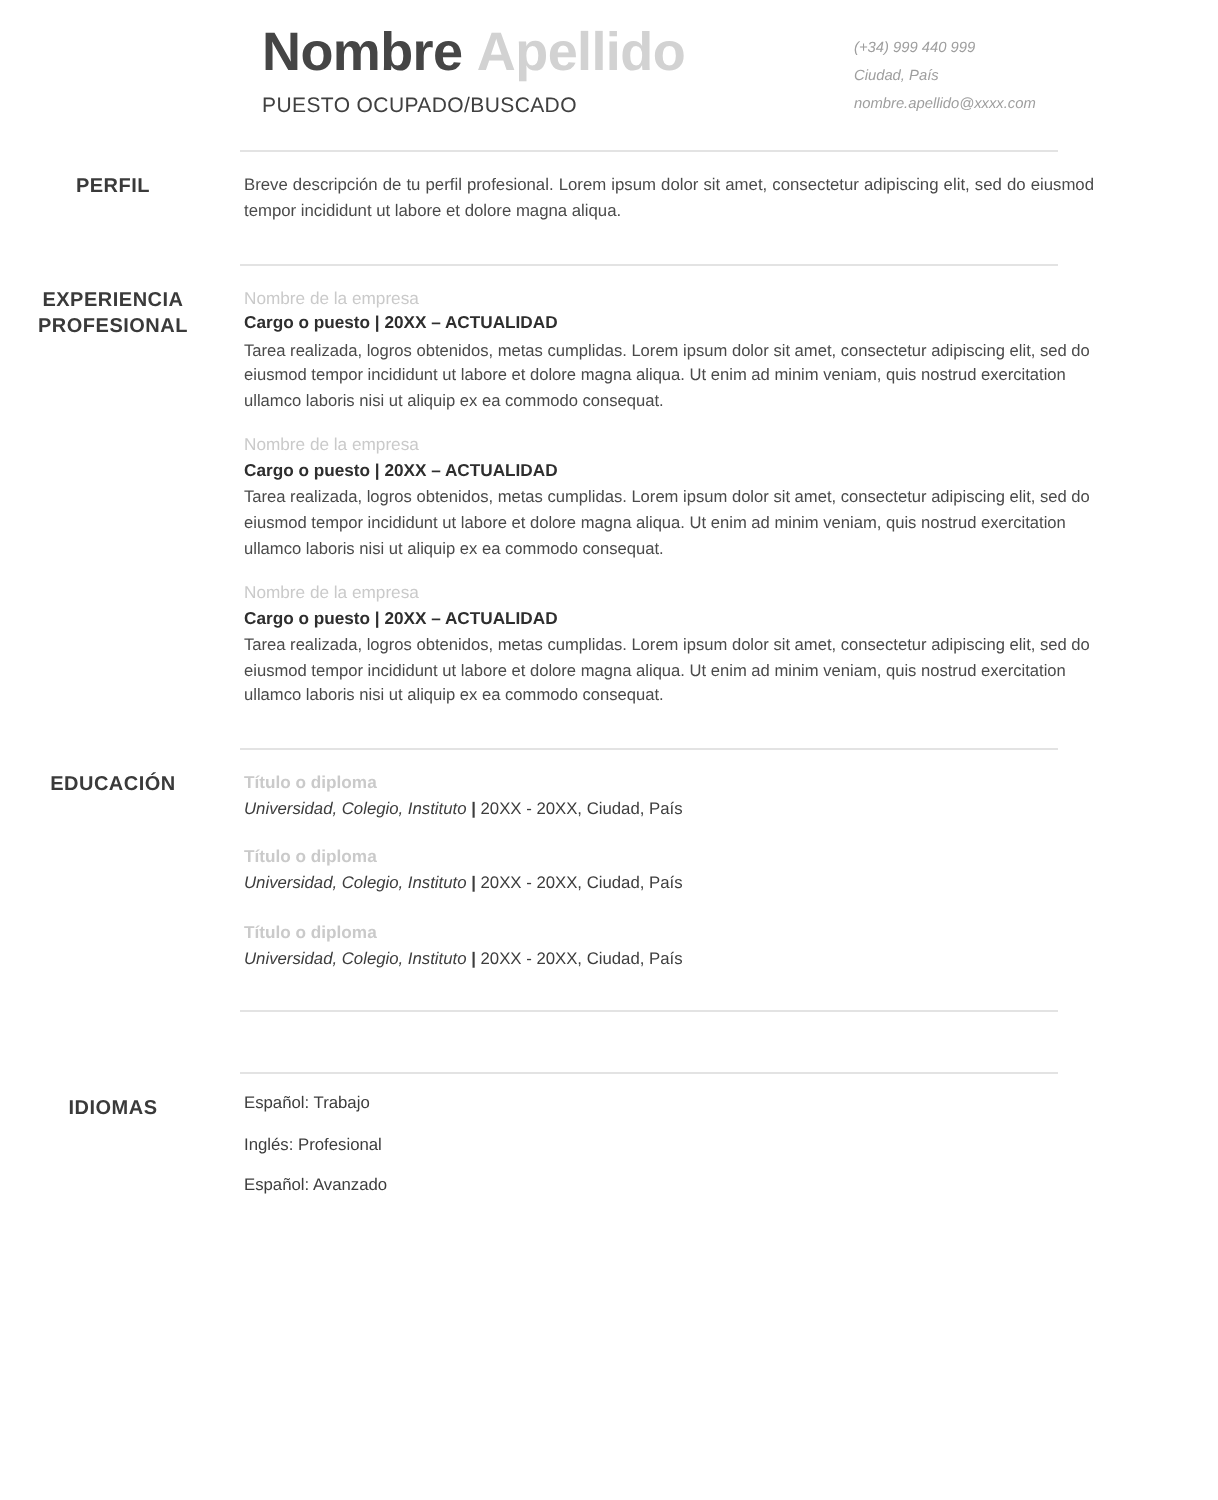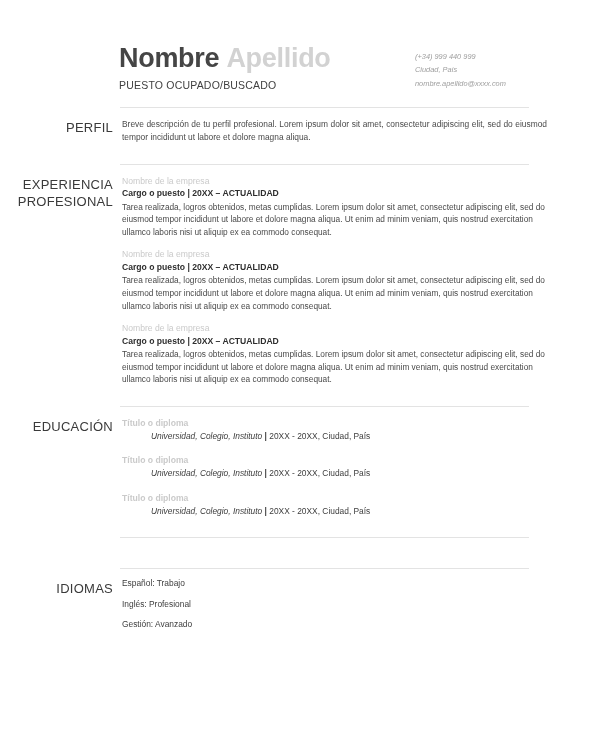--- a/index.html
+++ b/index.html
@@ -21,23 +21,22 @@
     height: 750px;
     box-sizing: border-box;
     padding: 0;
     position: relative;
     background: #fff;
   }
 
   
   .header {
     display: flex;
-    align-items: flex-end;
-    padding: 12px 0 0 0;
-    margin-top: 32px;
+    align-items: center;
+    padding: 12px 0 0 12px;
   }
   .header-left {
     width: 415px;
     padding-left: 119px;
     box-sizing: border-box;
   }
   .name-line {
     font-size: 27px;
     font-weight: bold;
     letter-spacing: -0.3px;
@@ -70,23 +69,23 @@
   }
 
   
   .section {
     display: flex;
     align-items: flex-start;
   }
   .section-label {
     width: 113px;
     min-width: 113px;
-    text-align: right;
-    font-size: 13px;
-    font-weight: normal;
+    text-align: center;
+    font-size: 10px;
+    font-weight: bold;
     color: #3a3a3a;
     letter-spacing: 0.25px;
     line-height: 1.35;
     padding-top: 1px;
   }
   .section-body {
     padding-left: 9px;
     padding-right: 62px;
     flex: 1;
   }
@@ -127,21 +126,20 @@
   .edu-degree {
     font-size: 8.6px;
     font-weight: bold;
     color: #cacaca;
     line-height: 1.5;
   }
   .edu-detail {
     font-size: 8.4px;
     color: #3d3d3d;
     line-height: 1.5;
-    margin-left: 29px;
   }
   .edu-school { font-style: italic; }
   .edu-sep { font-weight: bold; }
 
   
   .skills-text {
     font-size: 8.4px;
     line-height: 1.62;
     color: #3d3d3d;
   }
@@ -254,17 +252,17 @@
 
   <div class="spacer-lg"></div>
   <div class="divider"></div>
   <div class="spacer-sm"></div>
 
   <div class="section">
     <div class="section-label">IDIOMAS</div>
     <div class="section-body">
       <div class="lang-line">Español: Trabajo</div>
       <div class="lang-line">Inglés: Profesional</div>
-      <div class="lang-line">Gestión: Avanzado</div>
+      <div class="lang-line">Español: Avanzado</div>
     </div>
   </div>
 
 </div>
 
 </body></html>

